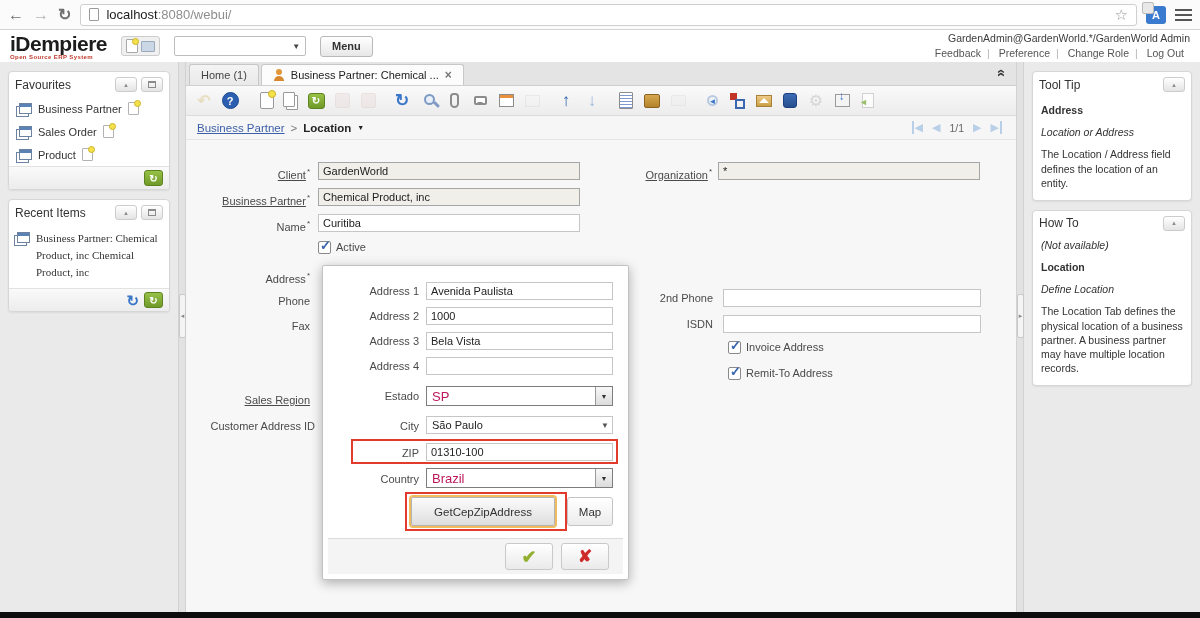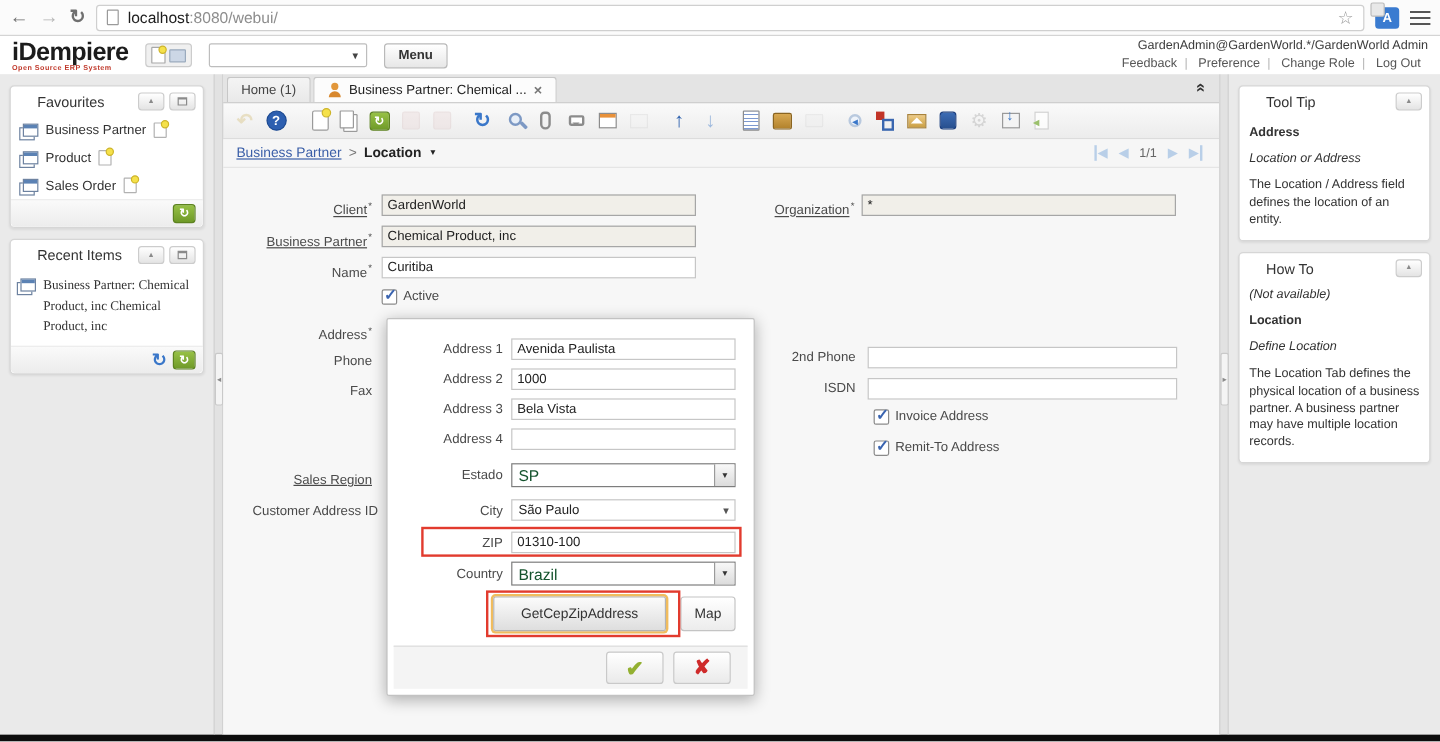--- a/index.html
+++ b/index.html
@@ -47,21 +47,21 @@
   .west{width:178px;background:#eaeaea;}
   .east{width:176px;background:#eaeaea;}
   .splitter{width:8px;background:#e2e2e2;border-left:1px solid #d2d2d2;border-right:1px solid #d2d2d2;position:relative;}
   .split-handle{position:absolute;top:232px;left:0;width:7px;height:44px;background:#f4f4f4;
     border:1px solid #c9c9c9;border-radius:2px;font-size:7px;color:#8a8a8a;
     display:flex;align-items:center;justify-content:center;}
   .center{width:830px;background:#f0f0f0;display:flex;flex-direction:column;}
 
   
   .panel{background:#fff;border:1px solid #d6d6d6;border-radius:4px;margin:9px 8px;box-shadow:0 1px 2px rgba(0,0,0,.07);}
-  .panel-h{display:flex;align-items:flex-end;padding:5px 6px;font-size:12px;color:#333;margin-left:16px;}
+  .panel-h{display:flex;align-items:center;padding:5px 6px;font-size:12px;color:#333;}
   .panel-h .ttl{flex:1;}
   .ph-btn{width:22px;height:15px;border:1px solid #ccc;border-radius:3px;margin-left:4px;
     background:linear-gradient(#fff,#e4e4e4);display:flex;align-items:center;justify-content:center;
     font-size:6px;color:#8a8a8a;}
   .ph-max{width:8px;height:7px;border:1px solid #8a8a8a;border-top-width:2px;}
   .fav-item{display:flex;align-items:center;gap:6px;padding:5px 10px;font-size:11px;color:#333;cursor:pointer;}
   .win-ic{width:13px;height:11px;background:#fff;border:1px solid #6d82a0;position:relative;flex:0 0 auto;
     box-shadow:-3px 3px 0 -1px #fff,-3px 3px 0 0 #6d82a0;}
   .win-ic::before{content:"";position:absolute;left:0;right:0;top:0;height:3px;background:#5b82b4;}
   .doc-mini{width:11px;height:13px;background:#fff;border:1px solid #b2b2b2;border-radius:1px;position:relative;flex:0 0 auto;}
@@ -161,21 +161,21 @@
   .chklbl{position:absolute;font-size:11px;color:#4a4a4a;line-height:13px;}
 
   
   .dlg{position:absolute;left:136px;top:125px;width:307px;height:315px;background:#fff;
     border:1px solid #c2c2c2;border-radius:2px;box-shadow:0 3px 12px rgba(0,0,0,.3);z-index:3;}
   .dlabel{position:absolute;width:96px;text-align:right;font-size:11px;color:#4a4a4a;line-height:18px;}
   .din{position:absolute;left:103px;width:187px;height:18px;border:1px solid #c6c6c6;
     font:11px "Liberation Sans",sans-serif;padding:0 4px;color:#222;}
   .selbox{position:absolute;left:103px;width:187px;height:20px;border:1px solid #7d7d7d;background:#fff;
     display:flex;align-items:center;cursor:pointer;}
-  .selbox .val{flex:1;padding:16px 5px;font-size:13px;color:#14532d;}
+  .selbox .val{flex:1;padding:16px 5px;font-size:13px;color:#be185d;}
   .selbox .db{width:17px;height:100%;border-left:1px solid #9a9a9a;background:linear-gradient(#f8f8f8,#dcdcdc);
     display:flex;align-items:center;justify-content:center;font-size:7px;color:#333;}
   .combobox{position:absolute;left:103px;width:187px;height:18px;border:1px solid #c6c6c6;background:#fff;
     display:flex;align-items:center;cursor:pointer;}
   .combobox .val{flex:1;padding:0 5px;font-size:11px;color:#222;}
   .combobox .ar{width:14px;font-size:8px;color:#555;text-align:center;}
   .ann{position:absolute;border:2px solid #e23b2e;z-index:6;pointer-events:none;}
   .btn-cep{position:absolute;left:88px;top:231px;width:144px;height:29px;font-size:11.5px;color:#333;
     background:linear-gradient(#fbfbfb,#dedede);border:1px solid #b3b3b3;border-radius:2px;
     box-shadow:0 0 0 2px #f0bc5e;cursor:pointer;}
@@ -245,26 +245,26 @@
             <span class="ph-max"></span>
           </span>
       </div>
       <div class="fav-item">
         <span class="win-ic"></span>
         <span>Business Partner</span>
         <span class="doc-mini"></span>
       </div>
       <div class="fav-item">
         <span class="win-ic"></span>
-        <span>Product</span>
+        <span>Sales Order</span>
         <span class="doc-mini"></span>
       </div>
       <div class="fav-item">
         <span class="win-ic"></span>
-        <span>Sales Order</span>
+        <span>Product</span>
         <span class="doc-mini"></span>
       </div>
       <div class="panel-foot">
         <span class="bin">↻</span>
       </div>
     </div>
 
     <div class="panel">
       <div class="panel-h">
         <span class="ttl">Recent Items</span>

